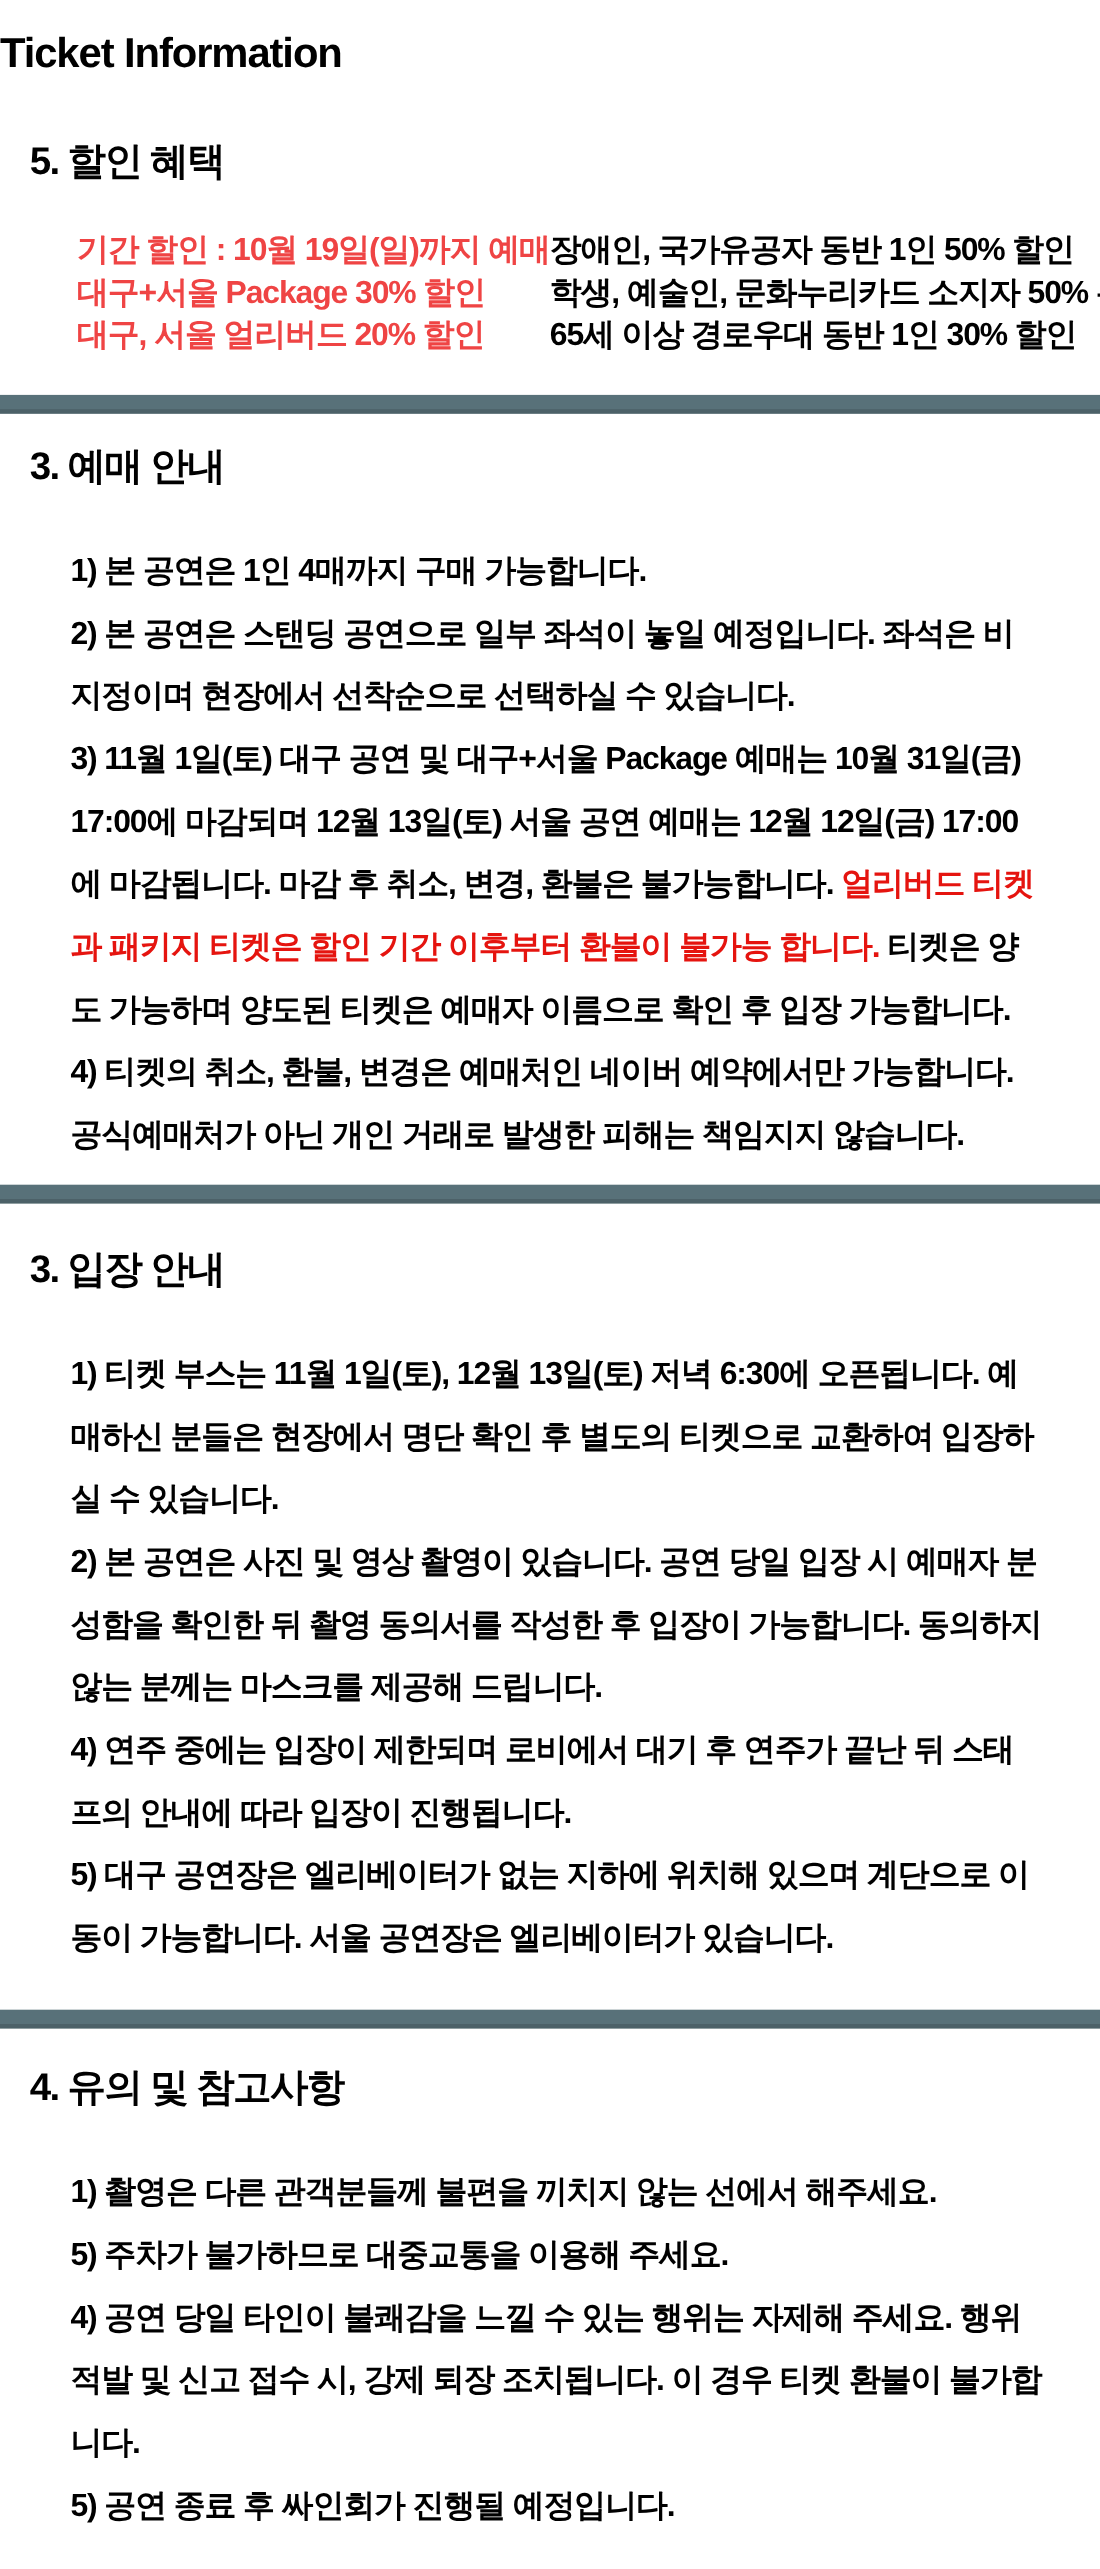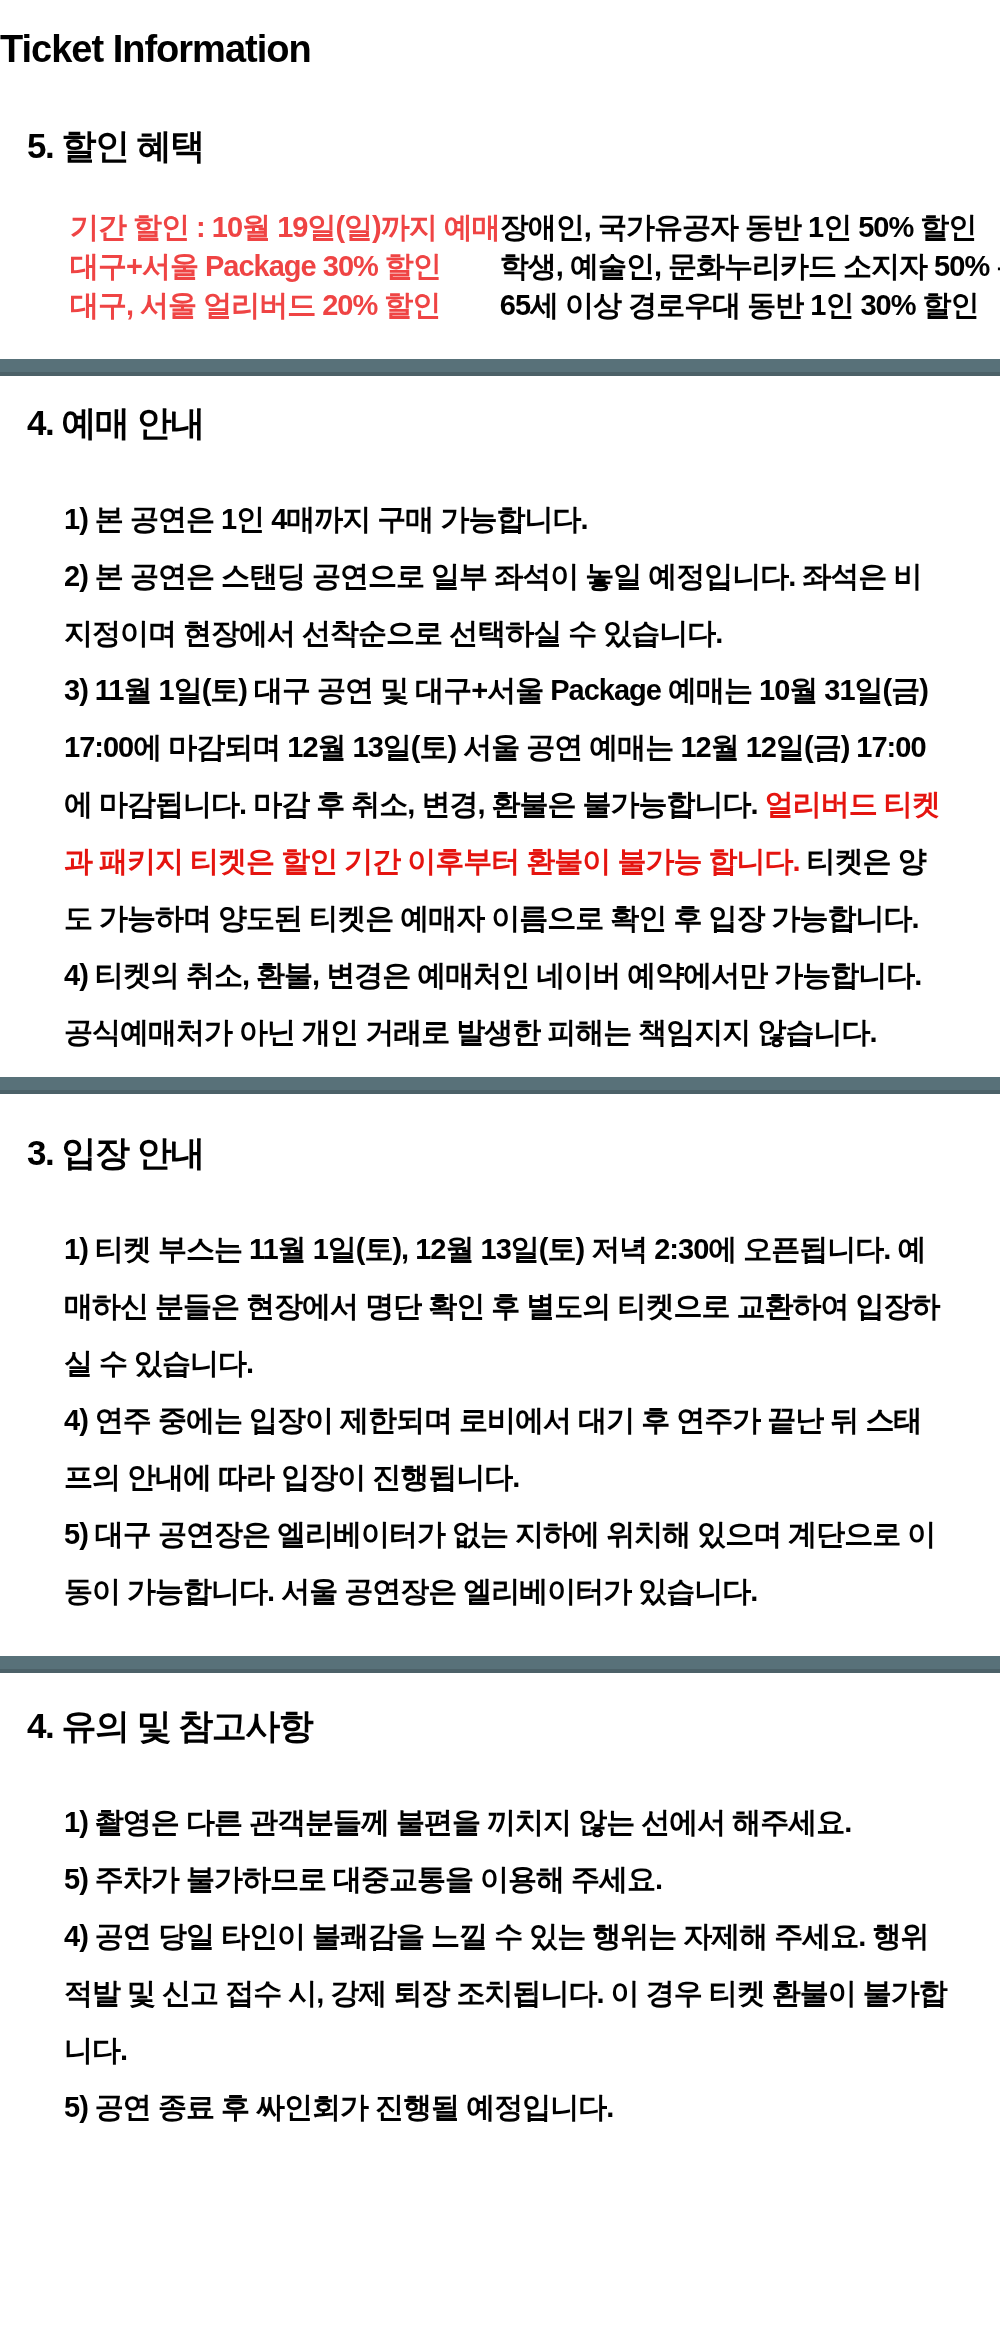--- a/index.html
+++ b/index.html
@@ -99,35 +99,36 @@
       <div>학생, 예술인, 문화누리카드 소지자 50% 본인 할인</div>
       <div>65세 이상 경로우대 동반 1인 30% 할인</div>
     </div>
   </div>
 
 </section>
 
 <div class="divider divider-1"></div>
 
 <section>
-  <h2 class="section-heading heading-2">4. 예매 안내</h2>
+  <h2 class="section-heading heading-2">3. 예매 안내</h2>
   <div class="items">
     <p>1) 본 공연은 1인 4매까지 구매 가능합니다.</p>
     <p>2) 본 공연은 스탠딩 공연으로 일부 좌석이 놓일 예정입니다. 좌석은 비지정이며 현장에서 선착순으로 선택하실 수 있습니다.</p>
     <p><span>3) 11월 1일(토) 대구 공연 및 대구+서울 Package 예매는 10월 31일(금) 17:00에 마감되며 12월 13일(토) 서울 공연 예매는 12월 12일(금) 17:00에 마감됩니다. 마감 후 취소, 변경, 환불은 불가능합니다. </span><span class="red-inline">얼리버드 티켓과 패키지 티켓은 할인 기간 이후부터 환불이 불가능 합니다.</span><span> 티켓은 양도 가능하며 양도된 티켓은 예매자 이름으로 확인 후 입장 가능합니다.</span></p>
     <p>4) 티켓의 취소, 환불, 변경은 예매처인 네이버 예약에서만 가능합니다. 공식예매처가 아닌 개인 거래로 발생한 피해는 책임지지 않습니다.</p>
   </div>
 </section>
 
 <div class="divider divider-2"></div>
 
 <section>
   <h2 class="section-heading heading-3">3. 입장 안내</h2>
   <div class="items">
-    <p>1) 티켓 부스는 11월 1일(토), 12월 13일(토) 저녁 2:30에 오픈됩니다. 예매하신 분들은 현장에서 명단 확인 후 별도의 티켓으로 교환하여 입장하실 수 있습니다.</p>
+    <p>1) 티켓 부스는 11월 1일(토), 12월 13일(토) 저녁 6:30에 오픈됩니다. 예매하신 분들은 현장에서 명단 확인 후 별도의 티켓으로 교환하여 입장하실 수 있습니다.</p>
+    <p>2) 본 공연은 사진 및 영상 촬영이 있습니다. 공연 당일 입장 시 예매자 분 성함을 확인한 뒤 촬영 동의서를 작성한 후 입장이 가능합니다. 동의하지 않는 분께는 마스크를 제공해 드립니다.</p>
     <p>4) 연주 중에는 입장이 제한되며 로비에서 대기 후 연주가 끝난 뒤 스태프의 안내에 따라 입장이 진행됩니다.</p>
     <p>5) 대구 공연장은 엘리베이터가 없는 지하에 위치해 있으며 계단으로 이동이 가능합니다. 서울 공연장은 엘리베이터가 있습니다.</p>
   </div>
 </section>
 
 <div class="divider divider-3"></div>
 
 <section>
   <h2 class="section-heading heading-4">4. 유의 및 참고사항</h2>
   <div class="items">

